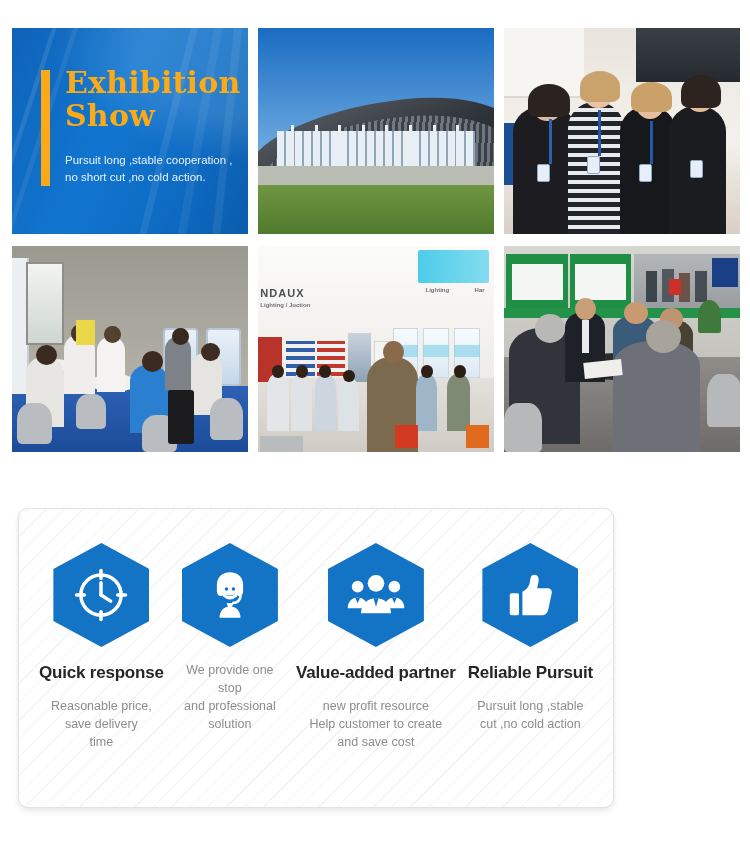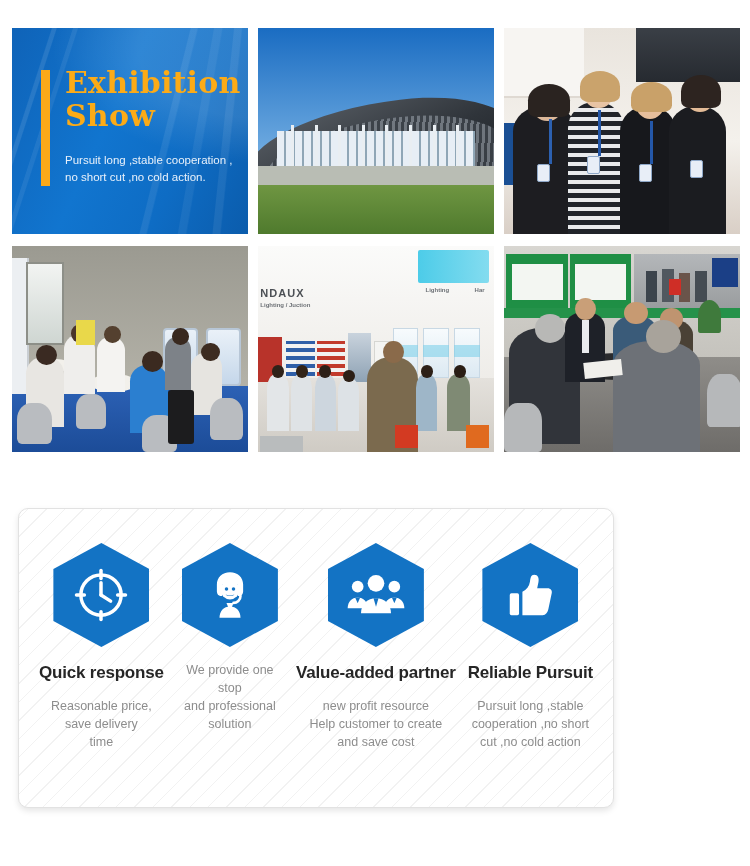--- a/index.html
+++ b/index.html
@@ -468,21 +468,20 @@
               <g fill="#ffffff">
                 <rect x="8" y="30" width="11" height="26" rx="2"></rect>
                 <path d="M23 56V28c5-2 8-6 9-12 .6-4 1-8 5-8 4.5 0 6 4 5 9l-1.5 7H53c3.2 0 5.5 2.6 4.8 5.6l-4 19C53.2 52 50.6 56 47 56H23z"></path>
               </g>
             </svg>
           </div>
         </div>
         <div class="feat-title">Reliable Pursuit</div>
         <div class="feat-desc">
           <div>Pursuit long ,stable</div>
-          <div>cooperation ,no short</div>
           <div>cut ,no cold action</div>
         </div>
       </div>
 
     </div>
   </div>
 
 </div>
 
 </body></html>

